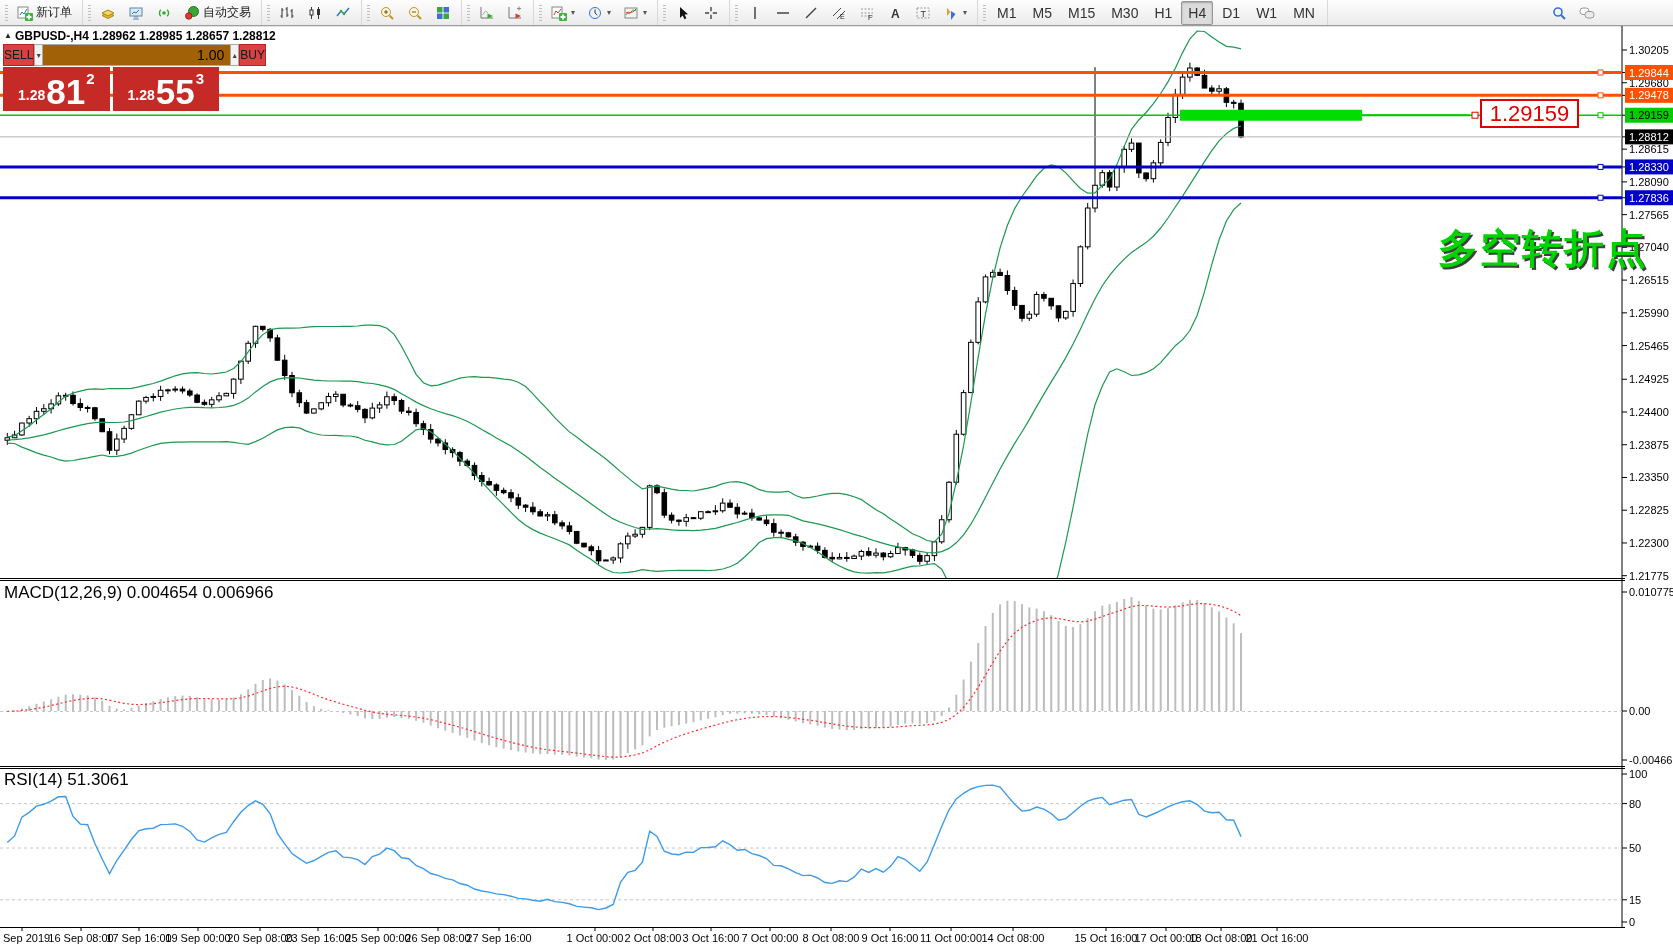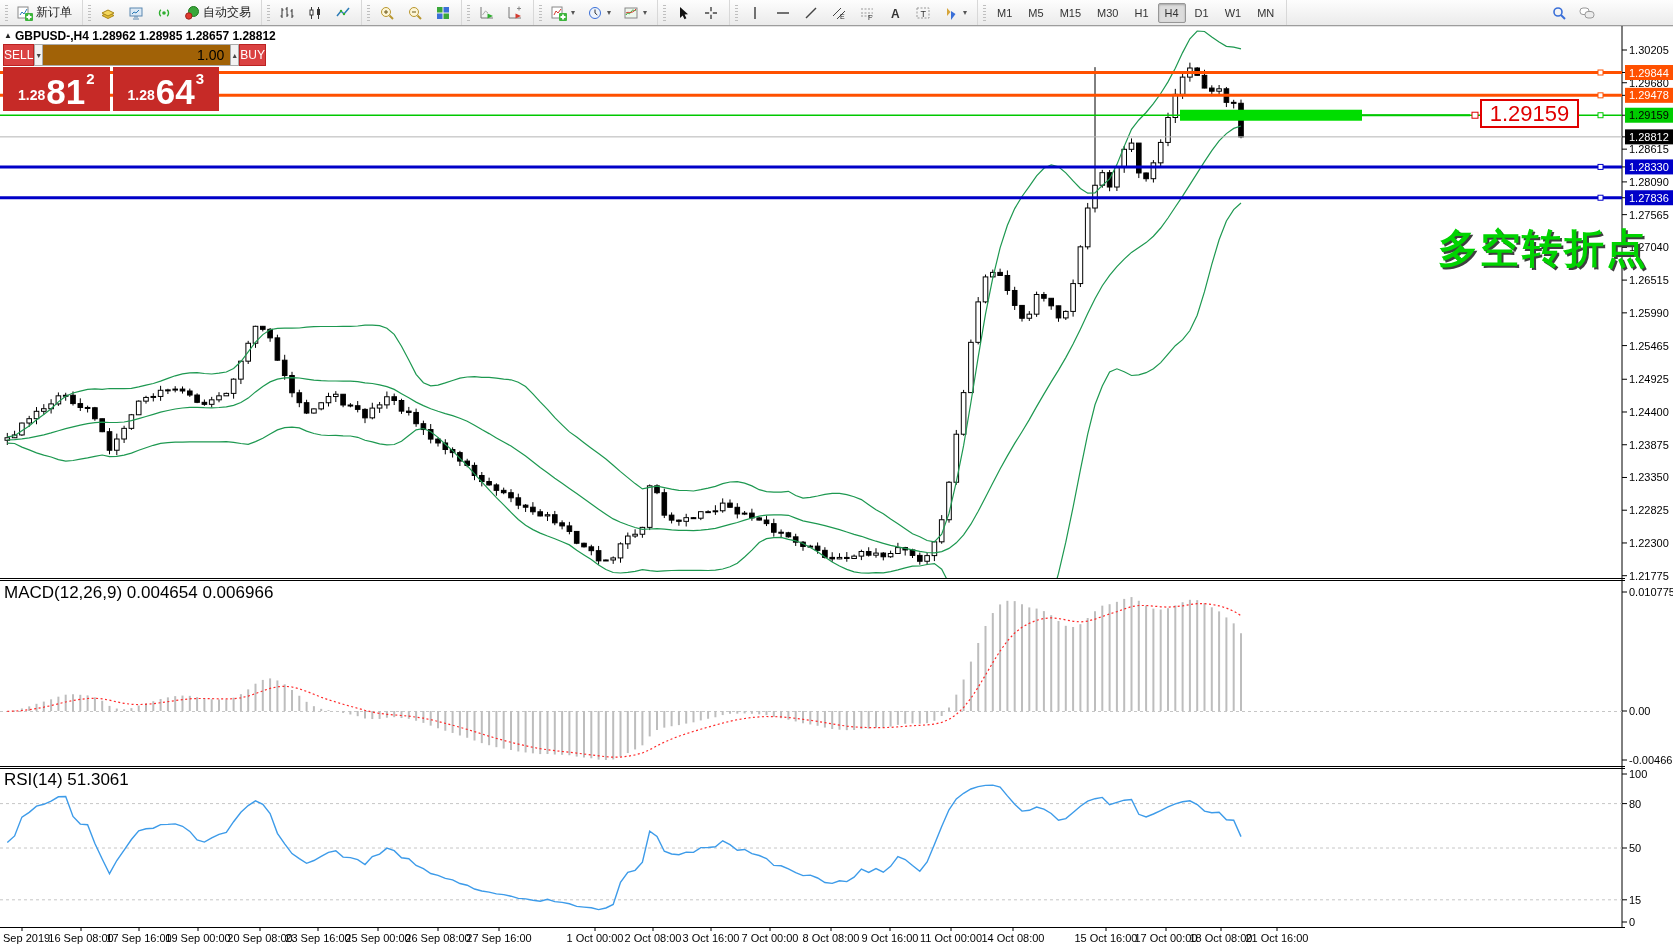--- a/index.html
+++ b/index.html
@@ -8,29 +8,29 @@
   
   .toolbar{position:absolute;top:0;left:0;width:1673px;height:26px;z-index:6;
            background:linear-gradient(#fdfdfd,#ebebeb);border-bottom:1px solid #9d9d9d;
            display:flex;align-items:center;box-sizing:border-box;}
   .tb-group{display:flex;align-items:center;height:100%;padding:0 4px;border-right:1px solid #d8d8d8;}
   .tb-handle{width:3px;height:16px;margin:0 3px 0 1px;
              background-image:repeating-linear-gradient(#bfbfbf 0 1px,transparent 1px 3px);}
   .tb-btn{display:flex;align-items:center;gap:3px;padding:2px 4px;margin:0 1px;border:1px solid transparent;
           border-radius:2px;font-size:12px;color:#222;cursor:default;white-space:nowrap;}
   .tb-btn.active{background:#dcdcdc;border:1px solid #979797;box-shadow:inset 0 1px 2px rgba(0,0,0,.25);}
-  .tb-tf{font-size:11px;padding:3px 6px;color:#333;}
+  .tb-tf{font-size:14px;padding:3px 6px;color:#333;}
   .dd{font-size:8px;color:#555;margin-left:1px;}
   .tb-right{margin-left:auto;display:flex;align-items:center;border-right:none;padding-right:72px;}
   
   .chart-title{position:absolute;left:4px;top:29px;font-size:12px;color:#000;z-index:4;font-weight:bold;}
   .chart-title .tri{font-size:8px;vertical-align:2px;margin-right:3px;color:#222;}
   .trade-panel{position:absolute;left:3px;top:44px;width:216px;z-index:5;}
   .tp-row1{display:flex;height:22px;}
-  .tp-sell,.tp-buy{width:50px;background:#da4242;color:#ffffff;font-size:12px;display:flex;
+  .tp-sell,.tp-buy{width:50px;background:#da4242;color:#0f172a;font-size:12px;display:flex;
                    align-items:center;justify-content:center;border:1px solid #b22;box-sizing:border-box;}
   .tp-step{width:17px;background:#f2f2f2;border:1px solid #aaa;display:flex;align-items:center;
            justify-content:center;font-size:7px;color:#444;box-sizing:border-box;}
   .tp-vol{flex:1;border:1px solid #aaa;border-left:none;border-right:none;background:#a16207;
           text-align:right;font-size:14px;padding:0 6px 0 0;box-sizing:border-box;color:#000;}
   .tp-row2{display:flex;height:44px;margin-top:1px;}
   .tp-half{flex:1;background:#c62a27;color:#fff;display:flex;align-items:flex-end;
            justify-content:center;padding-bottom:3px;}
   .tp-half.left{margin-right:3px;}
   .tp-small{font-size:14px;font-weight:bold;margin-bottom:5px;}
@@ -981,21 +981,21 @@
     <div class="tp-buy">BUY</div>
   </div>
   <div class="tp-row2">
     <div class="tp-half left">
       <span class="tp-small">1.28</span>
         <span class="tp-big">81</span>
         <span class="tp-sup">2</span>
     </div>
     <div class="tp-half">
       <span class="tp-small">1.28</span>
-        <span class="tp-big">64</span>
+        <span class="tp-big">55</span>
         <span class="tp-sup">3</span>
     </div>
   </div>
 </div>
 
 <div class="ind-label" style="left:4px;top:583px">MACD(12,26,9) 0.004654 0.006966</div>
 <div class="ind-label" style="left:4px;top:770px">RSI(14) 51.3061</div>
 
 <div class="price-tag">1.29159</div>
 <div class="pivot">多空转折点</div>

